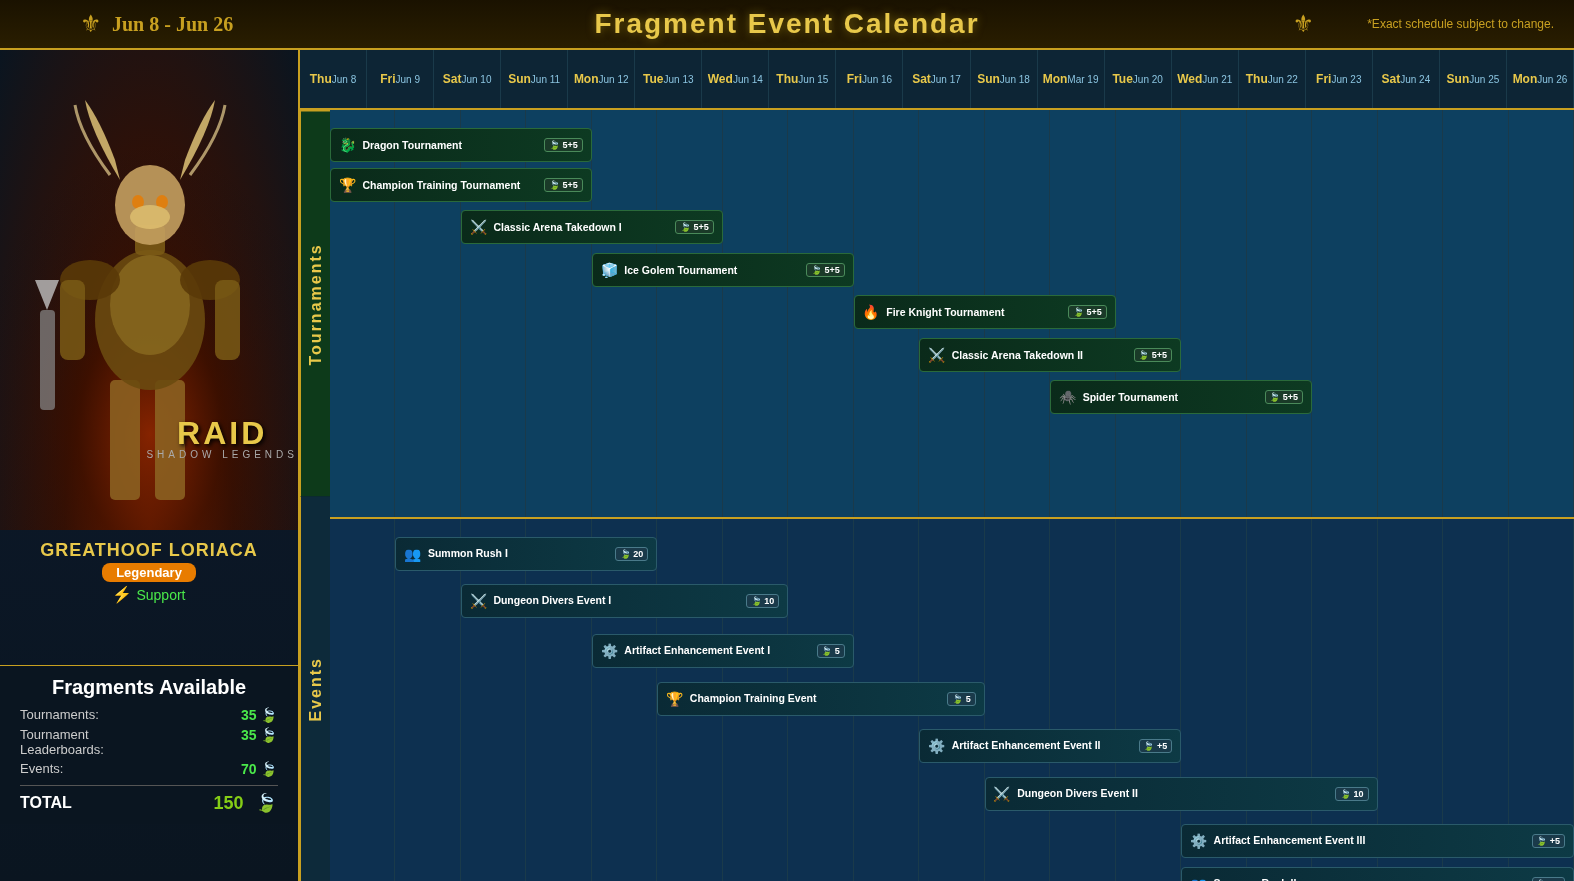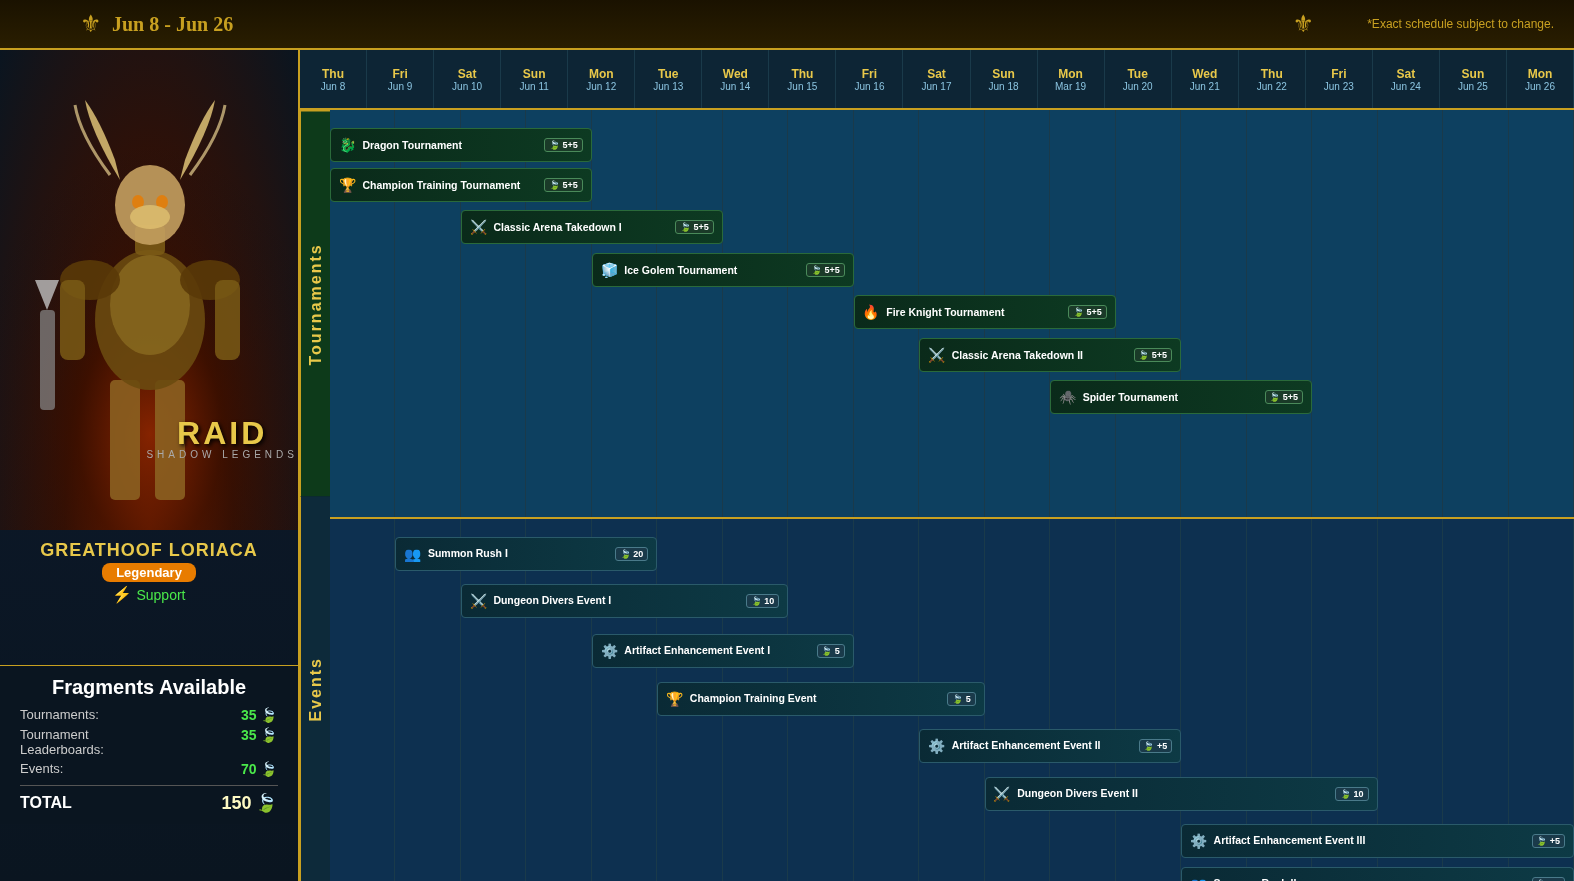--- a/index.html
+++ b/index.html
@@ -191,22 +191,22 @@
       padding-top: 6px;
     }
     .total-label {
       color: #fff;
       font-size: 16px;
       font-weight: bold;
     }
     .total-value {
       display: flex;
       align-items: center;
-      gap: 4px;
-      color: #fef9c3;
+      gap: 12px;
+      color: #84cc16;
       font-size: 18px;
       font-weight: bold;
     }
 
     
     .calendar-area {
       flex: 1;
       display: flex;
       flex-direction: column;
       overflow: hidden;
@@ -216,21 +216,21 @@
     .date-header {
       display: grid;
       grid-template-columns: repeat(19, 1fr);
       background: #0d2535;
       border-bottom: 2px solid #c8a020;
       flex-shrink: 0;
       height: 60px;
     }
     .date-cell {
       display: flex;
-      flex-direction: column;
+      flex-direction: row;
       align-items: center;
       justify-content: center;
       border-right: 1px solid #1a3a4a;
       padding: 4px 2px;
     }
     .date-day {
       color: #e8c84a;
       font-size: 12px;
       font-weight: bold;
     }
@@ -364,20 +364,21 @@
     }
   </style>
 </head>
 <body>
 
 <div class="main-container">
 
   <div class="header">
     <span class="header-ornament-left">⚜</span>
     <span class="header-date-range">Jun 8 - Jun 26</span>
+    <span class="header-title">Fragment Event Calendar</span>
     <span class="header-ornament-right">⚜</span>
     <span class="header-note">*Exact schedule subject to change.</span>
   </div>
 
   <div class="body">
 
     <div class="sidebar">
       <div class="sidebar-character">
         <div class="character-bg">
 

